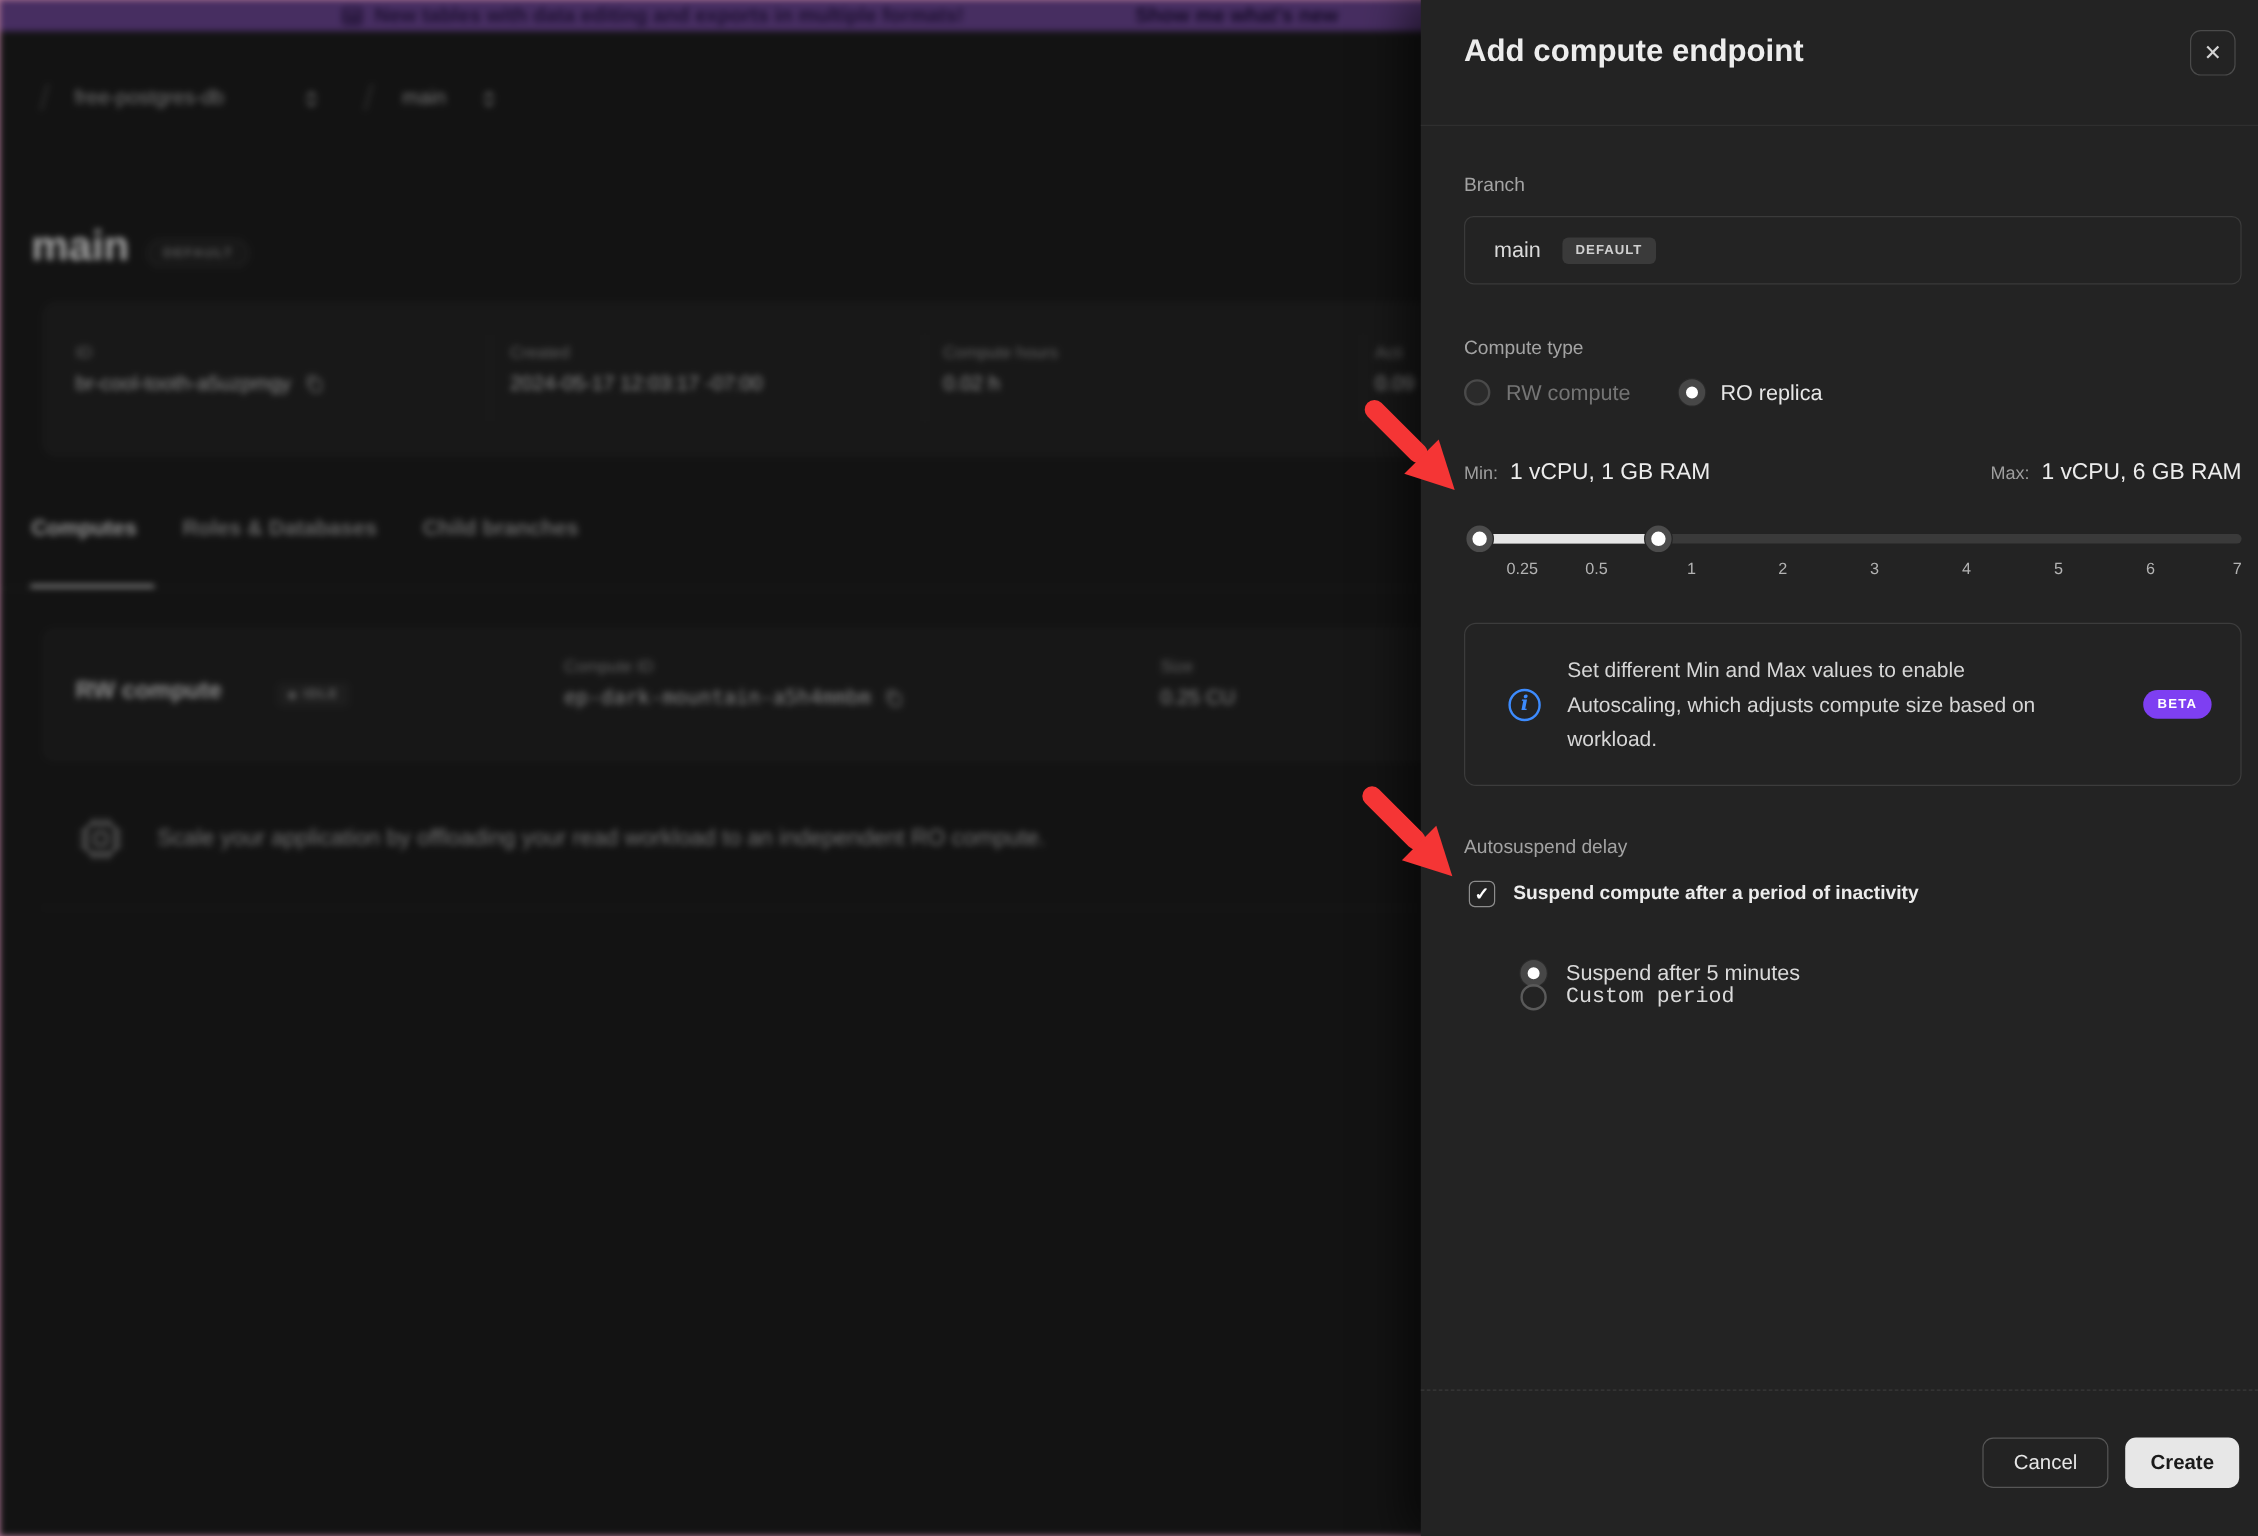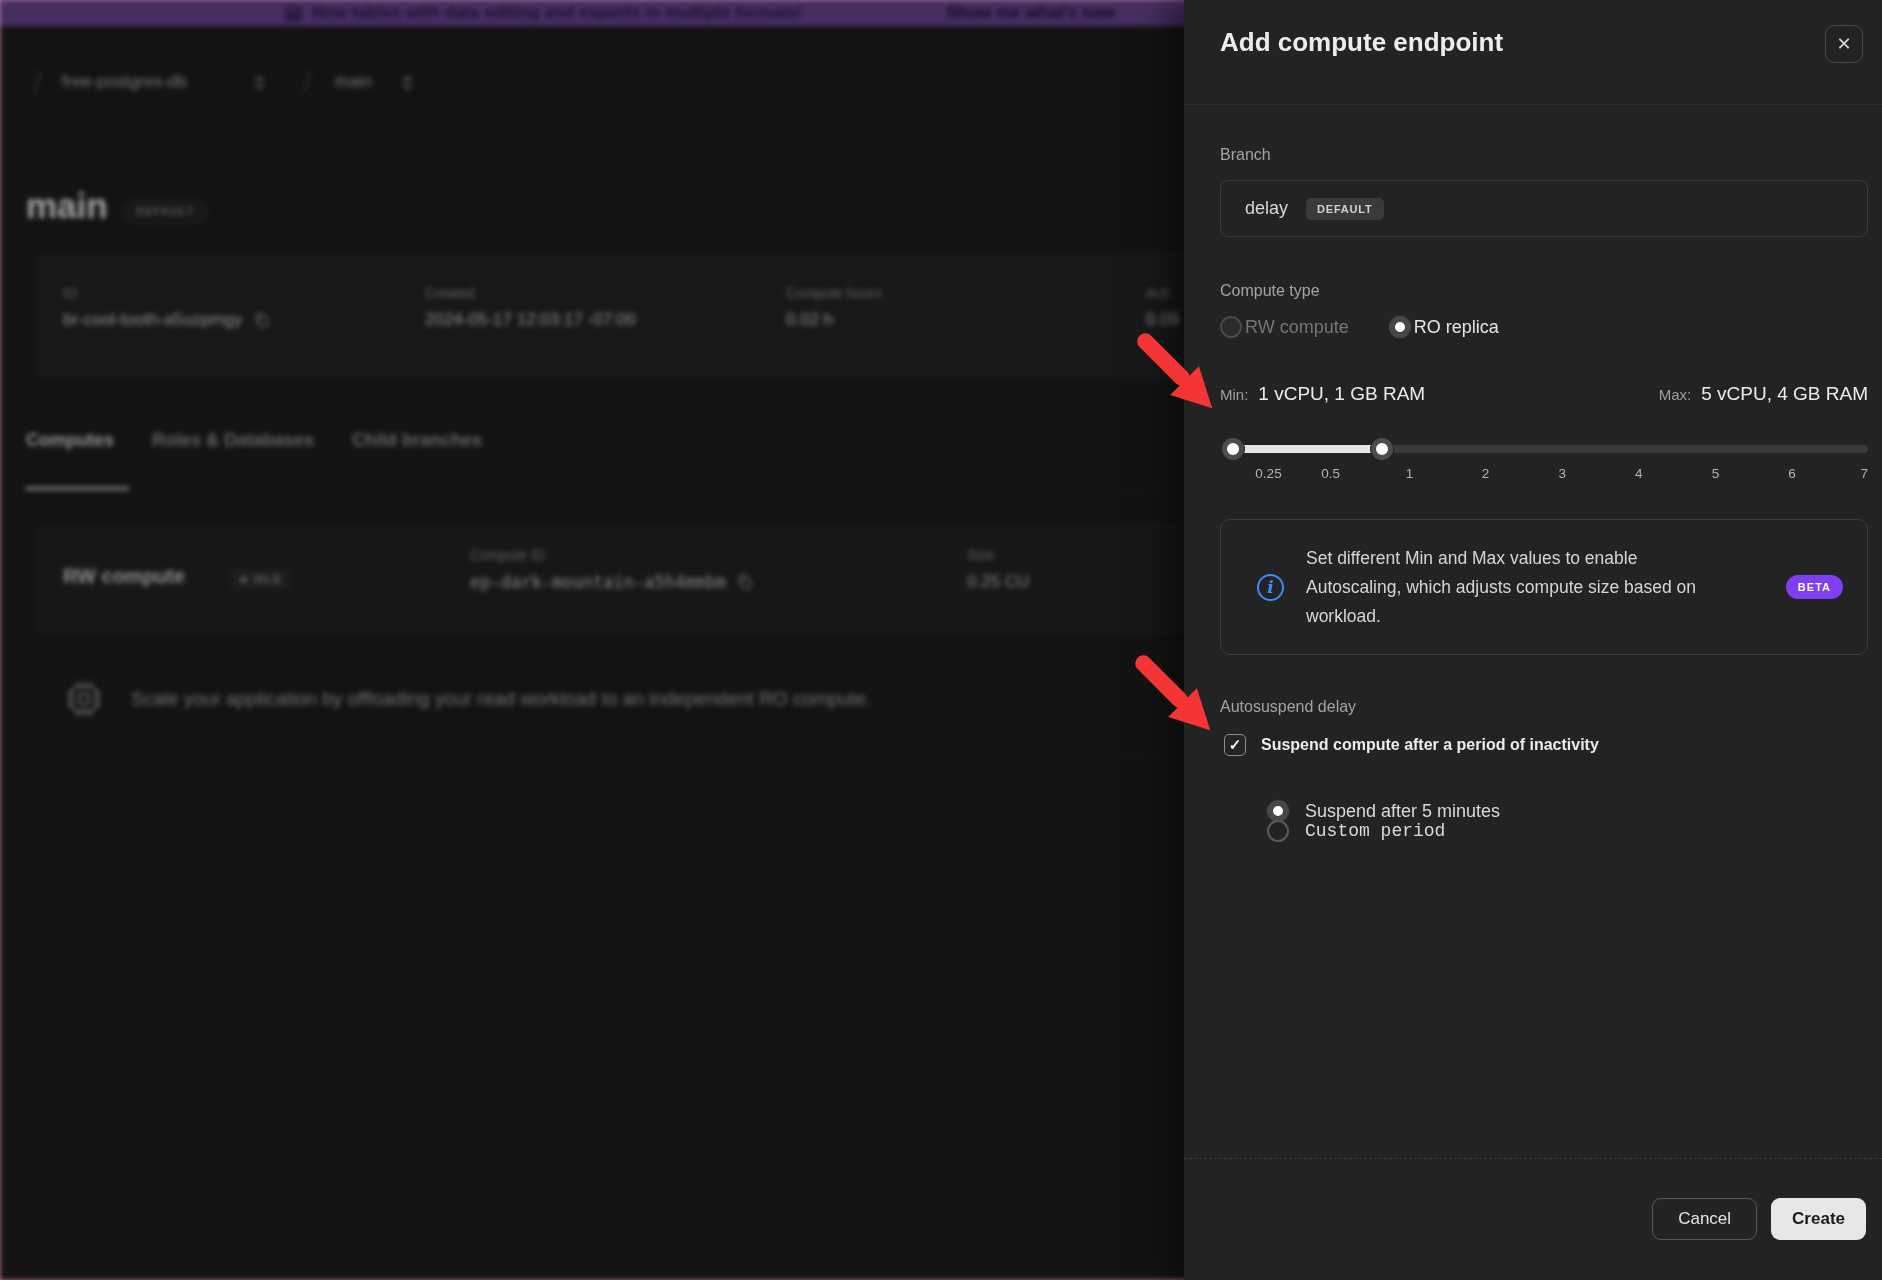--- a/index.html
+++ b/index.html
@@ -67,21 +67,21 @@
   .drawer-hr { position:absolute; left:0; top:104px; width:100%; border-top:1px solid #2f2f2f; }
 
   .d-label { position:absolute; left:36px; font-size:16px; color:#a3a3a3; }
   .branch-box { position:absolute; left:36px; right:14px; top:180px; height:57px;
     border:1px solid #3a3a3a; border-radius:8px; display:flex; align-items:center; padding-left:24px; }
   .branch-name { font-size:18px; color:#d9d9d9; }
   .d-default-badge { margin-left:18px; padding:5px 11px; background:#3a3a3a; border-radius:5px;
     font-size:11px; font-weight:700; letter-spacing:0.8px; color:#d0d0d0; }
 
   .ct-options { position:absolute; left:36px; top:316px; display:flex; gap:40px; }
-  .opt { display:flex; align-items:center; gap:3px; }
+  .opt { display:flex; align-items:center; gap:13px; }
   .radio { width:22px; height:22px; border-radius:50%; flex:0 0 auto; }
   .radio.sel { background:#ffffff; border:6px solid #474747; box-shadow:0 0 0 1px #2a2a2a; }
   .radio.unsel { border:2px solid #5a5a5a; background:transparent; }
   .radio.disabled { border:2px solid #4a4a4a; background:#2b2b2b; }
   .opt-label { font-size:18px; color:#e6e6e6; font-weight:500; }
   .opt-label.dim { color:#757575; font-weight:400; }
 
   .minmax { position:absolute; left:36px; right:14px; top:383px; display:flex; justify-content:space-between; align-items:baseline; }
   .mm-group { display:flex; align-items:baseline; gap:10px; }
   .mm-label { font-size:15px; color:#9e9e9e; }
@@ -256,21 +256,21 @@
 
   <aside class="drawer">
     <h2 class="drawer-title">Add compute endpoint</h2>
     <button class="drawer-close">
       <span>✕</span>
     </button>
     <div class="drawer-hr"></div>
 
     <div class="d-label" style="top:146px;">Branch</div>
     <div class="branch-box">
-      <span class="branch-name">delay</span>
+      <span class="branch-name">main</span>
       <span class="d-default-badge">DEFAULT</span>
     </div>
 
     <div class="d-label" style="top:282px;">Compute type</div>
     <div class="ct-options">
       <div class="opt">
         <span class="radio disabled"></span>
         <span class="opt-label dim">RW compute</span>
       </div>
       <div class="opt">
@@ -279,21 +279,21 @@
       </div>
     </div>
 
     <div class="minmax">
       <div class="mm-group">
         <span class="mm-label">Min:</span>
         <span class="mm-value">1 vCPU, 1 GB RAM</span>
       </div>
       <div class="mm-group">
         <span class="mm-label">Max:</span>
-        <span class="mm-value">5 vCPU, 4 GB RAM</span>
+        <span class="mm-value">1 vCPU, 6 GB RAM</span>
       </div>
     </div>
 
     <div class="slider">
       <div class="slider-track"></div>
       <div class="slider-fill"></div>
       <div class="slider-handle" style="left:calc(1.4% - 11px);"></div>
       <div class="slider-handle" style="left:calc(24.6% - 11px);"></div>
     </div>
     <div class="ticks">

